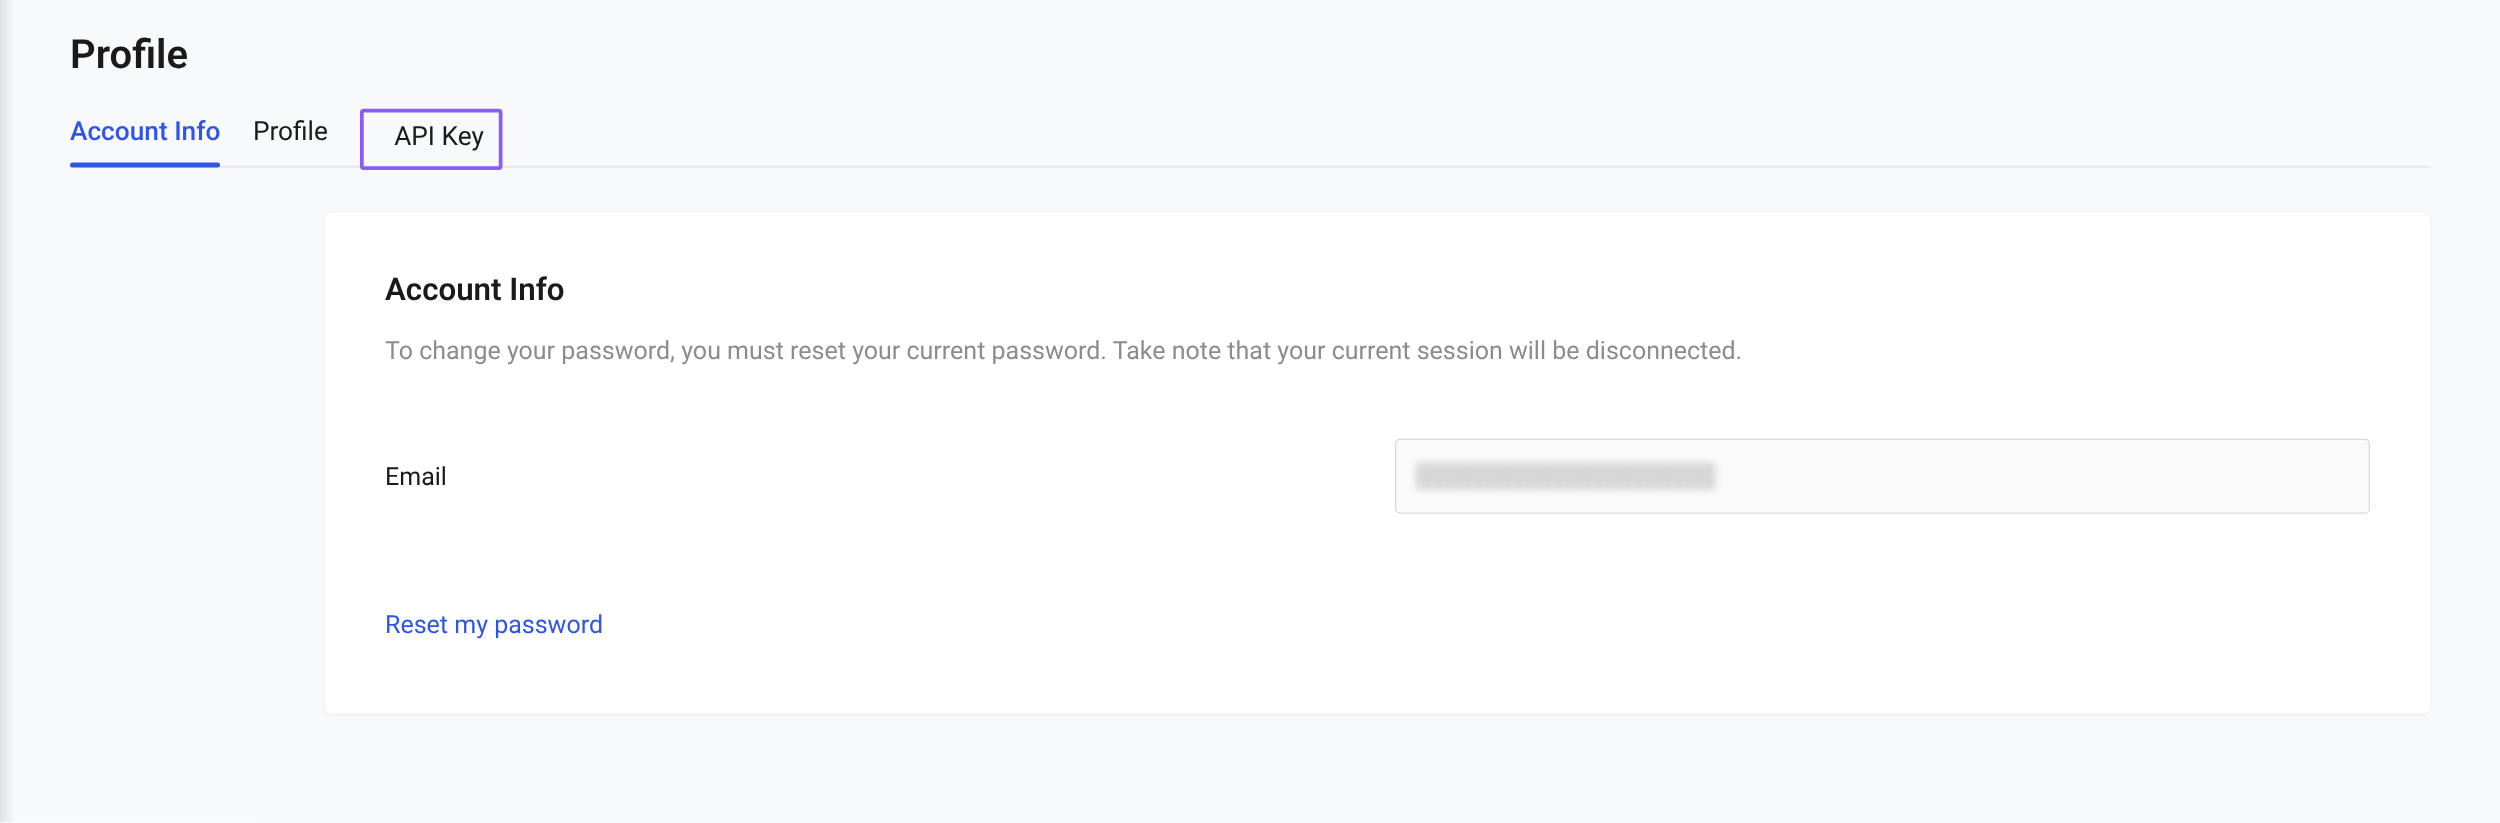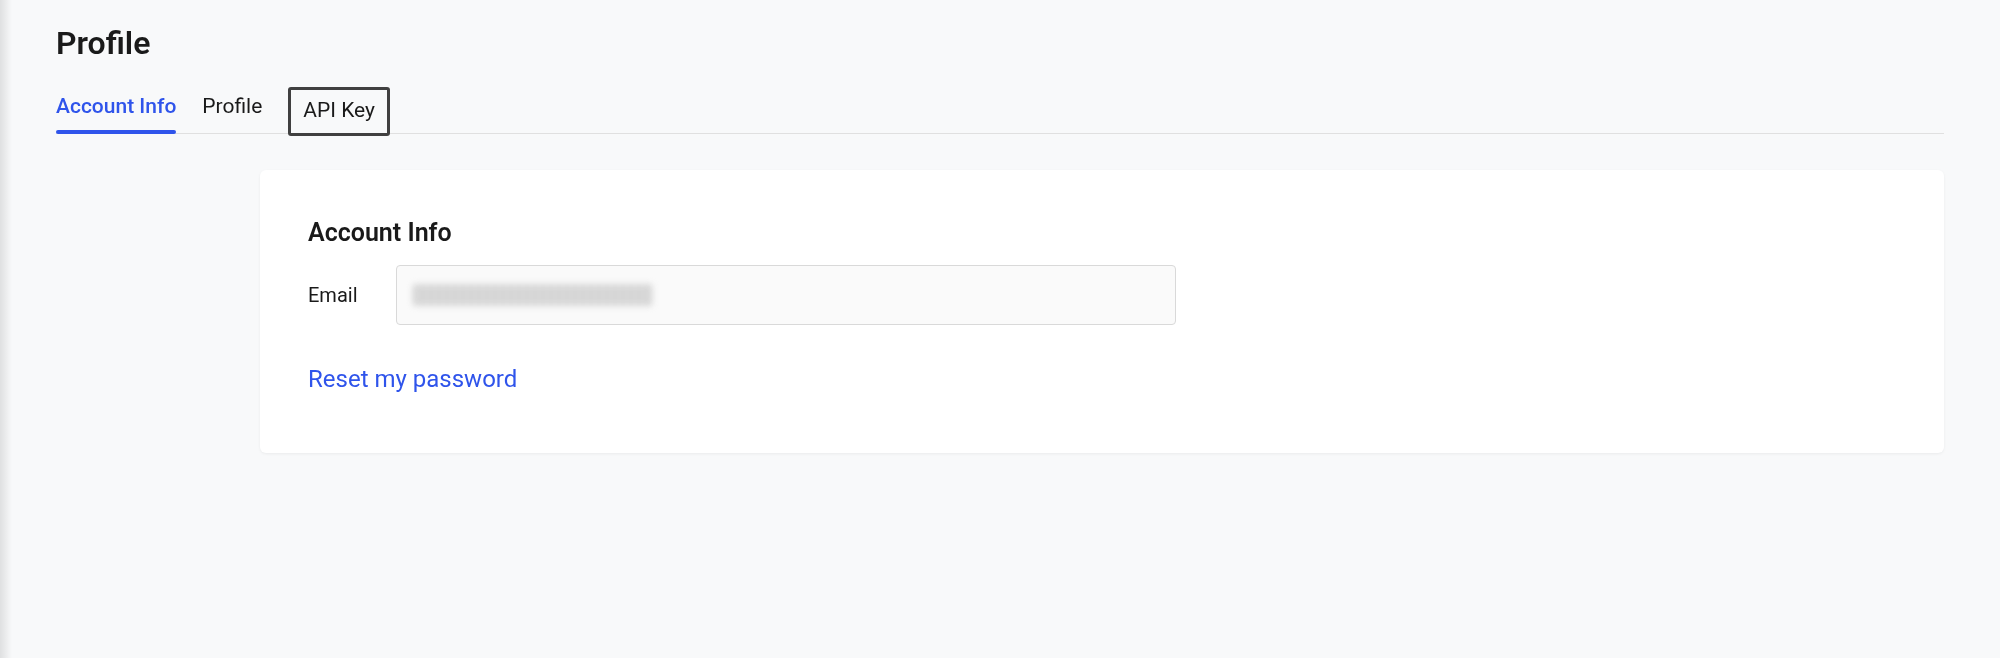--- a/index.html
+++ b/index.html
@@ -51,23 +51,23 @@
       content: "";
       position: absolute;
       left: 0;
       right: 0;
       bottom: -1px;
       height: 4px;
       background: #2f54eb;
       border-radius: 2px;
     }
     .tab.highlight-box {
-      border: 3px solid #404040;
+      border: 3px solid #8b5cf6;
       border-radius: 3px;
-      padding: 8px 12px 10px 12px;
+      padding: 8px 12px 10px 24px;
       margin-top: -8px;
       margin-bottom: -4px;
     }
     .content-area {
       padding: 36px 56px 40px 260px;
     }
     .card {
       background: #ffffff;
       border-radius: 6px;
       box-shadow: 0 1px 3px rgba(0,0,0,0.06);
@@ -84,20 +84,21 @@
       font-size: 20px;
       color: #8c8c8c;
       margin-bottom: 56px;
       line-height: 1.5;
     }
     .form-row {
       display: flex;
       align-items: center;
       gap: 28px;
       margin-bottom: 40px;
+      justify-content: space-between;
     }
     .field-label {
       font-size: 20px;
       color: #1a1a1a;
       width: 60px;
     }
     .field-input {
       width: 780px;
       height: 60px;
       border: 1px solid #d9d9d9;
@@ -114,24 +115,25 @@
       top: 50%;
       transform: translateY(-50%);
       width: 240px;
       height: 22px;
       background: repeating-linear-gradient(90deg, #c9c9c9 0px, #c9c9c9 4px, #dedede 4px, #dedede 8px);
       filter: blur(3px);
       border-radius: 3px;
       opacity: .9;
     }
     .reset-link {
-      font-size: 24px;
+      font-size: 20px;
       color: #2f54eb;
       cursor: pointer;
       display: inline-block;
+      margin-top: 36px;
     }
     .left-edge-shadow {
       position: absolute;
       left: 0;
       top: 0;
       bottom: 0;
       width: 12px;
       background: linear-gradient(to right, rgba(0,0,0,0.10), rgba(0,0,0,0));
       pointer-events: none;
     }
@@ -148,20 +150,21 @@
     <div class="tabs-row">
       <div class="tab active">Account Info</div>
       <div class="tab">Profile</div>
       <div class="tab highlight-box">API Key</div>
     </div>
   </div>
 
   <div class="content-area">
     <div class="card">
       <div class="card-title">Account Info</div>
+      <div class="card-desc">To change your password, you must reset your current password. Take note that your current session will be disconnected.</div>
 
       <div class="form-row">
         <div class="field-label">Email</div>
         <div class="field-input">
           <div class="field-input-blur"></div>
         </div>
       </div>
 
       <a class="reset-link">Reset my password</a>
     </div>

